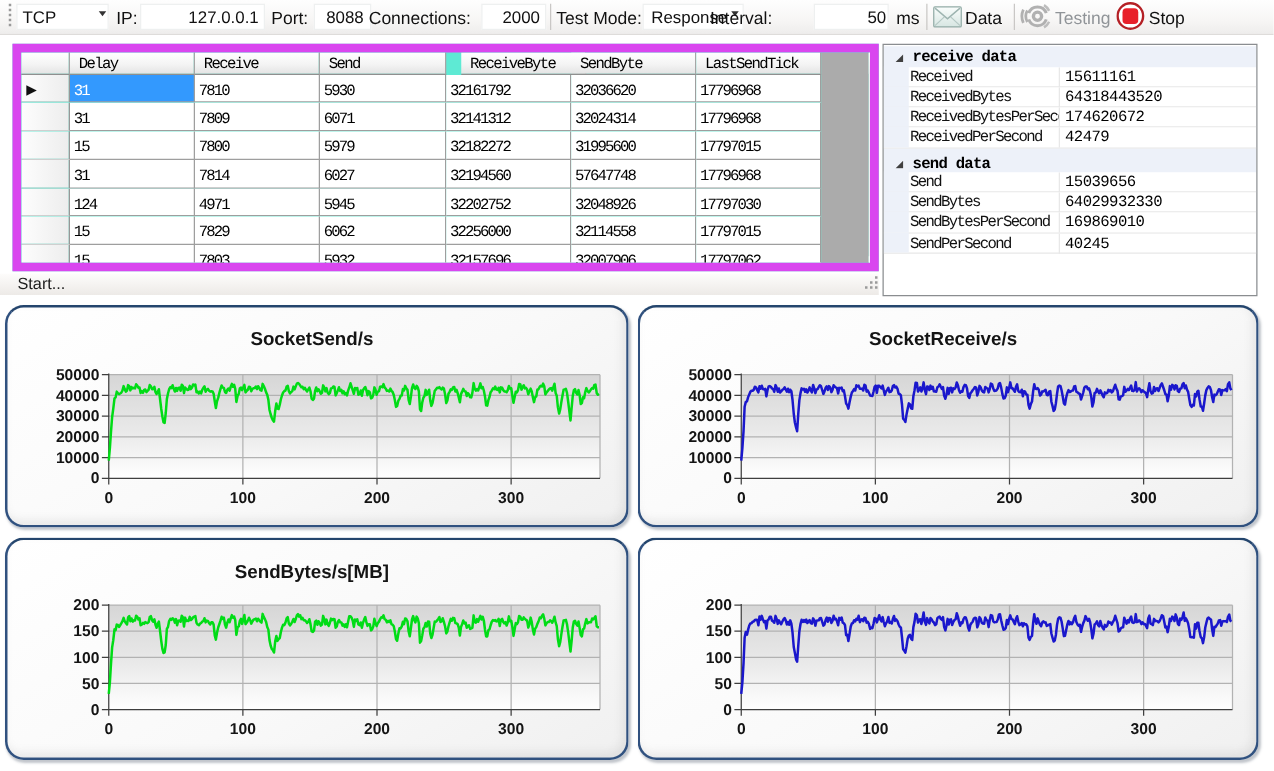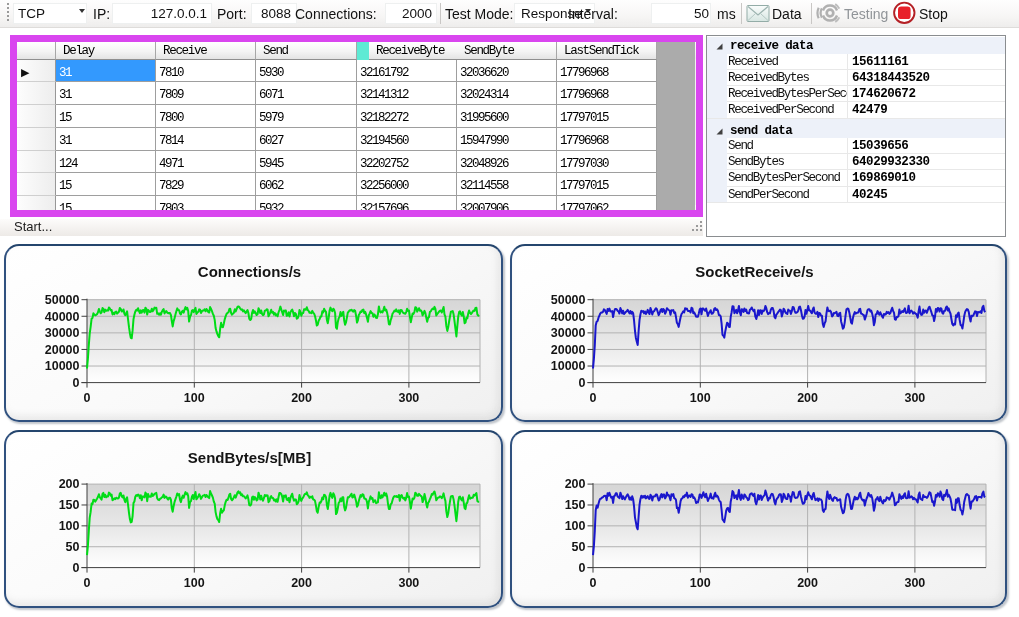--- a/index.html
+++ b/index.html
@@ -35,21 +35,21 @@
 #pgrid{position:absolute;left:706px;top:35px;width:300px;height:202px;border:1px solid #8a8d90;background:#fff;overflow:hidden}
 .pcat{position:absolute;left:0;right:0;background:#edf1f9;
  font-family:"Liberation Mono",monospace;font-weight:bold;font-size:12.5px;letter-spacing:-0.6px;color:#000}
 .pcat span{margin-left:23px}
 .prow{position:absolute;left:0;right:0;border-bottom:1px solid #e8e8e8;background:#fff}
 .pstrip{position:absolute;left:0;top:-1px;bottom:0;width:20px;background:#edf1f9}
 .pname{position:absolute;left:20px;top:0;width:121px;height:16px;font-family:"Liberation Mono",monospace;
  font-size:12.5px;letter-spacing:-1.3px;line-height:17px;padding-left:1px;color:#111;overflow:hidden;
  border-right:1px solid #e8e8e8;white-space:nowrap}
 .pval{position:absolute;left:141px;top:0;right:0;height:30px;font-family:"Liberation Mono",monospace;
- font-size:12.5px;font-weight:bold;letter-spacing:-0.45px;line-height:17px;padding-left:4px;color:#000;white-space:nowrap}
+ font-size:12.5px;font-weight:normal;letter-spacing:-0.45px;line-height:17px;padding-left:4px;color:#000;white-space:nowrap}
 
 #sbar{position:absolute;left:0;top:219px;width:703px;height:17px;
  background:linear-gradient(#fdfcfb,#edeae7);font-size:13px;color:#1c1c1c;line-height:16px;padding-left:14px}
 
 .chart{position:absolute;height:178px;border:2px solid #30517f;border-top-color:#24456d;border-radius:15px;
  background:linear-gradient(150deg,#ffffff 0%,#f9f9f9 55%,#f0f0f0 100%);
  box-shadow:1.5px 2px 2px rgba(100,110,125,.4), inset -3px -4px 7px rgba(145,145,145,.16)}
 .ctitle{position:absolute;left:0;top:17px;width:100%;text-align:center;font-size:15px;font-weight:bold;color:#141414;padding-right:8px}
 .dot{position:absolute;width:2px;height:2px;background:#9a9a9a}
 </style></head><body>
@@ -141,21 +141,21 @@
         <div class="gc" style="left:340px;width:100px">32182272</div>
         <div class="gc" style="left:440px;width:100px">31995600</div>
         <div class="gc" style="left:540px;width:100px">17797015</div>
       </div>
       <div class="grow" style="top:85.75px;height:22.75px">
         <div class="rh" style="left:0;width:39px"></div>
         <div class="gc" style="left:39px;width:100px">31</div>
         <div class="gc" style="left:139px;width:100px">7814</div>
         <div class="gc" style="left:239px;width:101px">6027</div>
         <div class="gc" style="left:340px;width:100px">32194560</div>
-        <div class="gc" style="left:440px;width:100px">15947990</div>
+        <div class="gc" style="left:440px;width:100px">57647748</div>
         <div class="gc" style="left:540px;width:100px">17796968</div>
       </div>
       <div class="grow" style="top:108.50px;height:22.75px">
         <div class="rh" style="left:0;width:39px"></div>
         <div class="gc" style="left:39px;width:100px">124</div>
         <div class="gc" style="left:139px;width:100px">4971</div>
         <div class="gc" style="left:239px;width:101px">5945</div>
         <div class="gc" style="left:340px;width:100px">32202752</div>
         <div class="gc" style="left:440px;width:100px">32048926</div>
         <div class="gc" style="left:540px;width:100px">17797030</div>
@@ -254,21 +254,21 @@
 <svg width="0" height="0">
       <defs>
  <linearGradient id="pg" x1="0" y1="0" x2="0" y2="1">
   <stop offset="0" stop-color="#d6d6d6"></stop>
           <stop offset="0.55" stop-color="#e9e9e9"></stop>
           <stop offset="1" stop-color="#ffffff"></stop>
  </linearGradient>
       </defs>
     </svg>
 <div class="chart" style="left:4px;top:244px;width:499px;">
-      <div class="ctitle">Connections/s</div>
+      <div class="ctitle">SocketSend/s</div>
       <svg width="499" height="178" style="position:absolute;left:-2px;top:-2px">
         <rect x="83.0" y="55.7" width="393.0" height="82.9" fill="url(#pg)"></rect>
         <path d="M83.0 122.02H476.0 M83.0 105.44H476.0 M83.0 88.86H476.0 M83.0 72.28H476.0 M83.0 55.70H476.0 M190.30 55.7V138.6 M297.60 55.7V138.6 M404.90 55.7V138.6 M476.0 55.7V138.6" stroke="#b2b2b2" fill="none" stroke-width="1"></path>
         <path d="M83.0 54.7V138.6 M77.5 138.6H476.0 M77.5 138.60H83.0 M77.5 122.02H83.0 M77.5 105.44H83.0 M77.5 88.86H83.0 M77.5 72.28H83.0 M77.5 55.70H83.0 M83.00 138.6v5 M190.30 138.6v5 M297.60 138.6v5 M404.90 138.6v5" stroke="#3f3f3f" fill="none" stroke-width="1"></path>
         <g font-family="Liberation Sans, sans-serif" font-size="12.5" font-weight="bold" fill="#141414">
           <text x="75.5" y="142.8" text-anchor="end">0</text>
           <text x="75.5" y="126.2" text-anchor="end">10000</text>
           <text x="75.5" y="109.6" text-anchor="end">20000</text>
           <text x="75.5" y="93.1" text-anchor="end">30000</text>
           <text x="75.5" y="76.5" text-anchor="end">40000</text>

